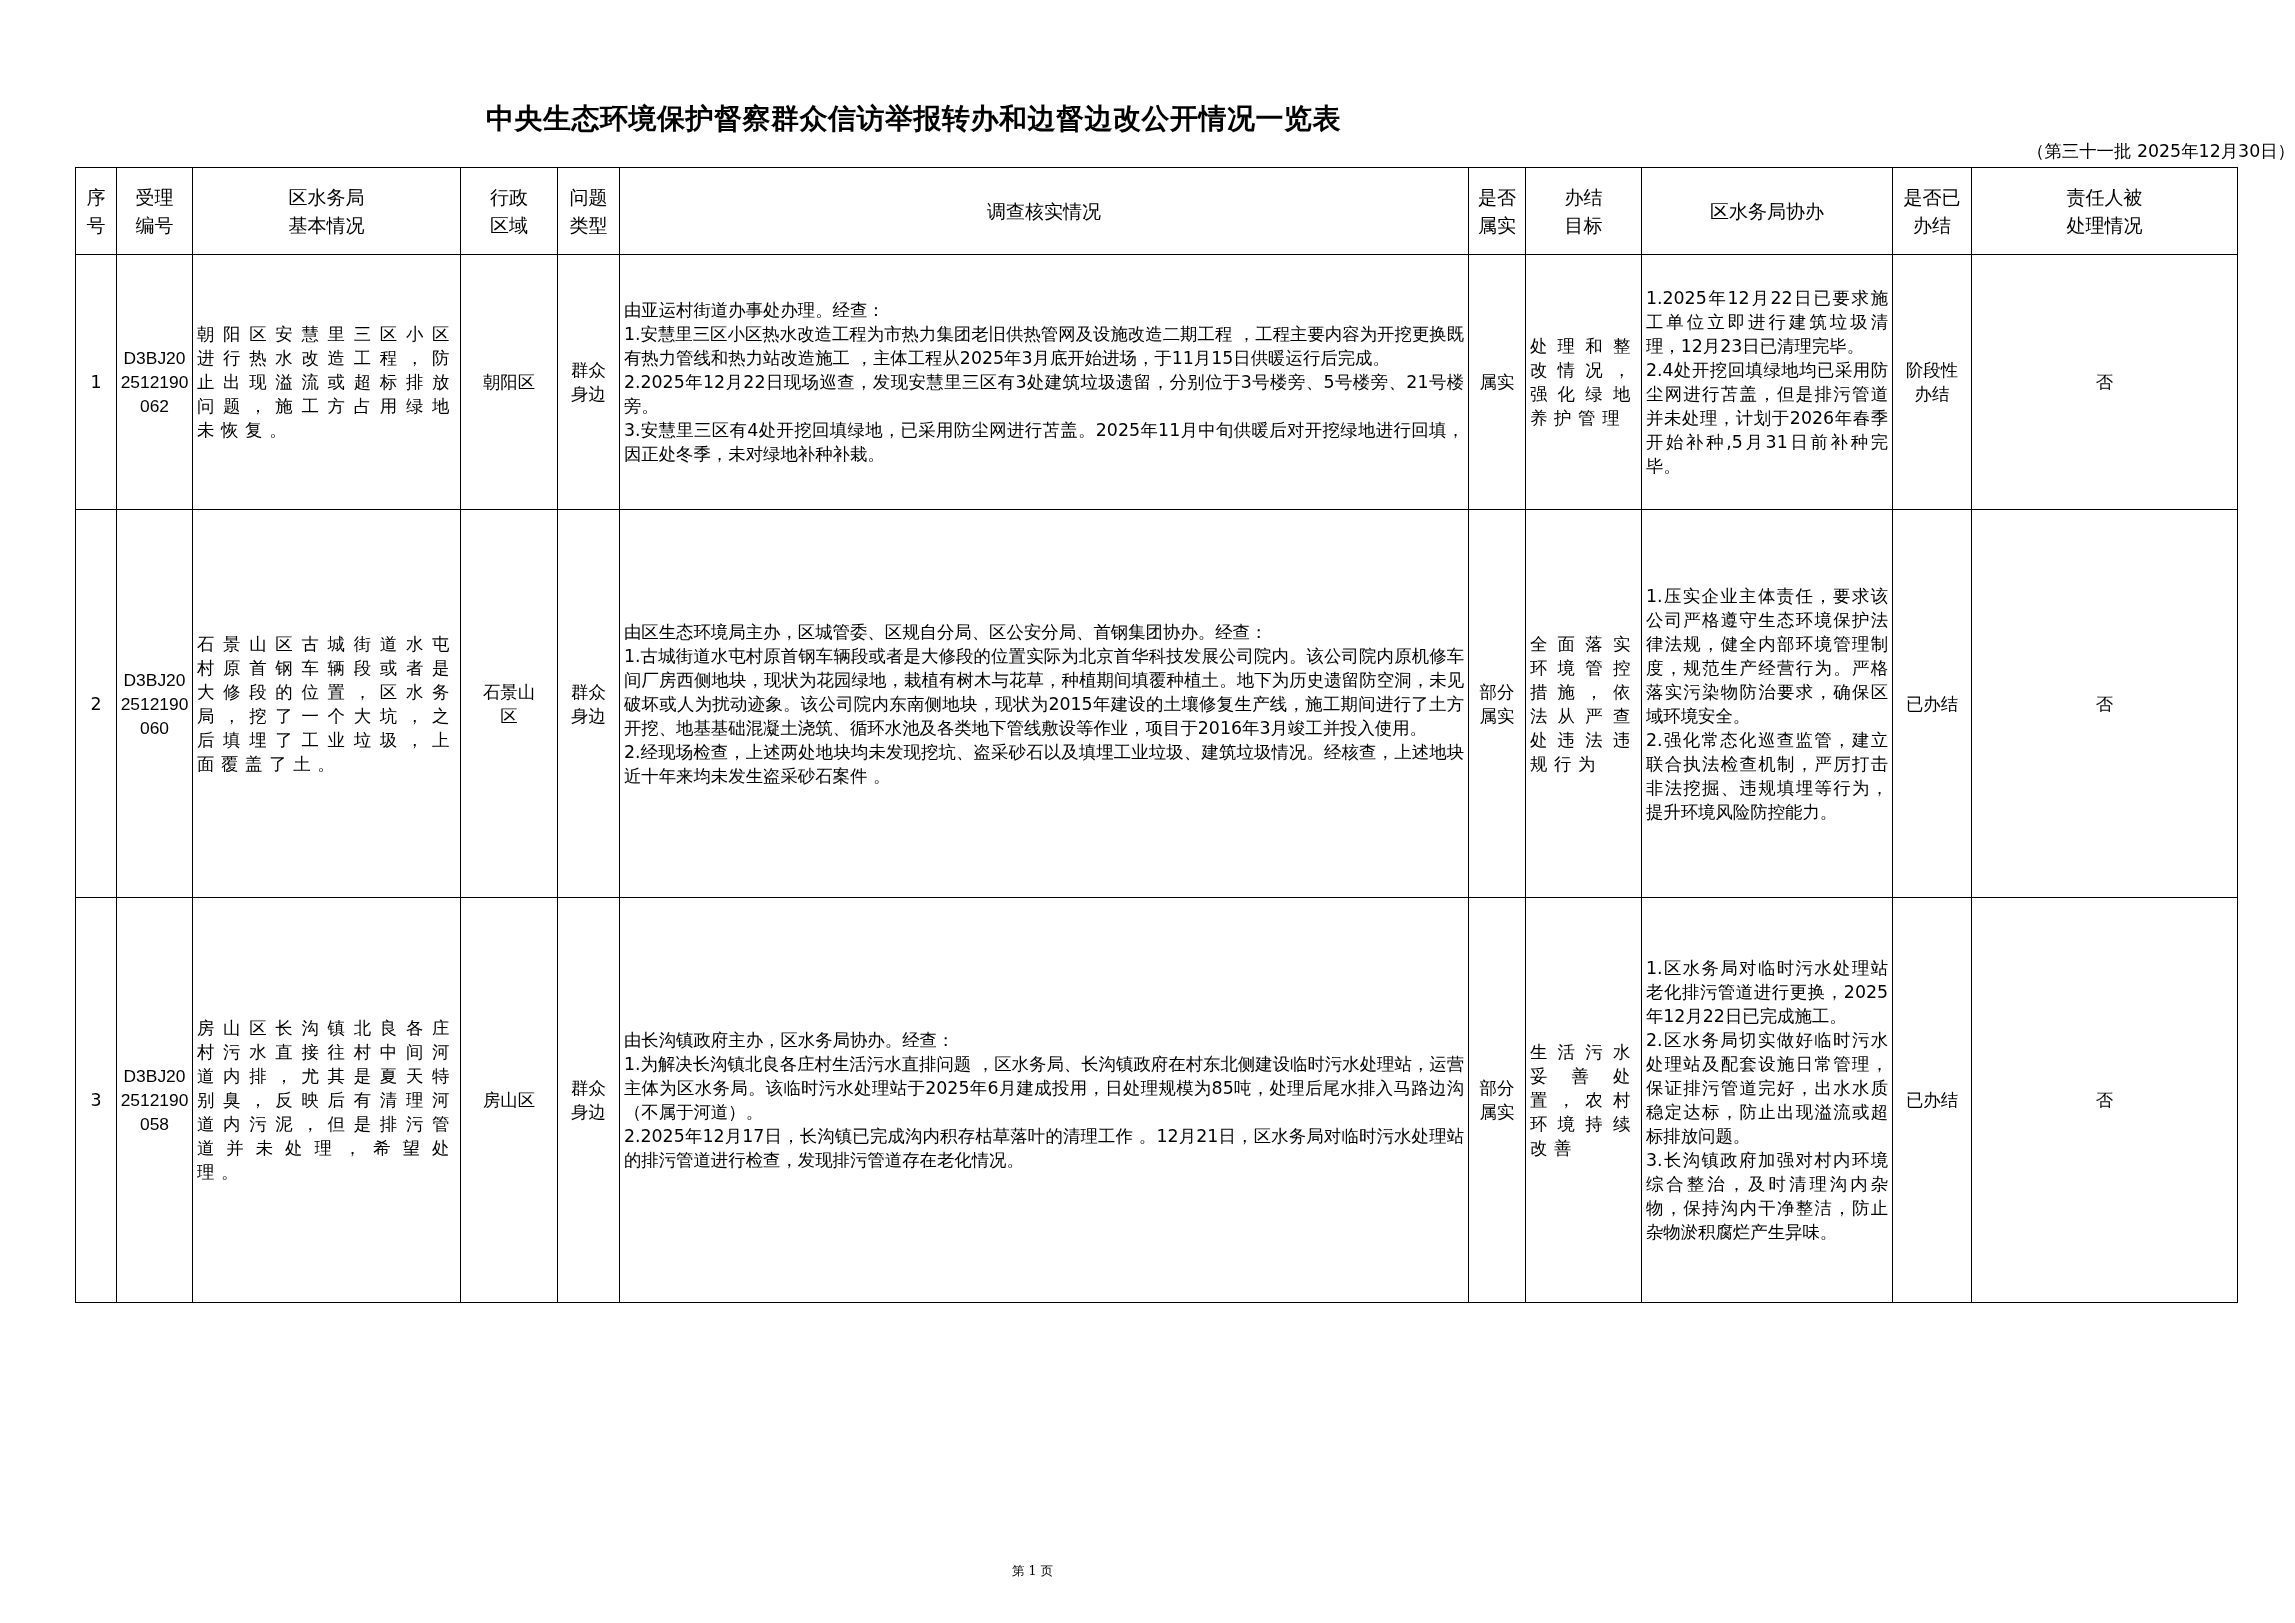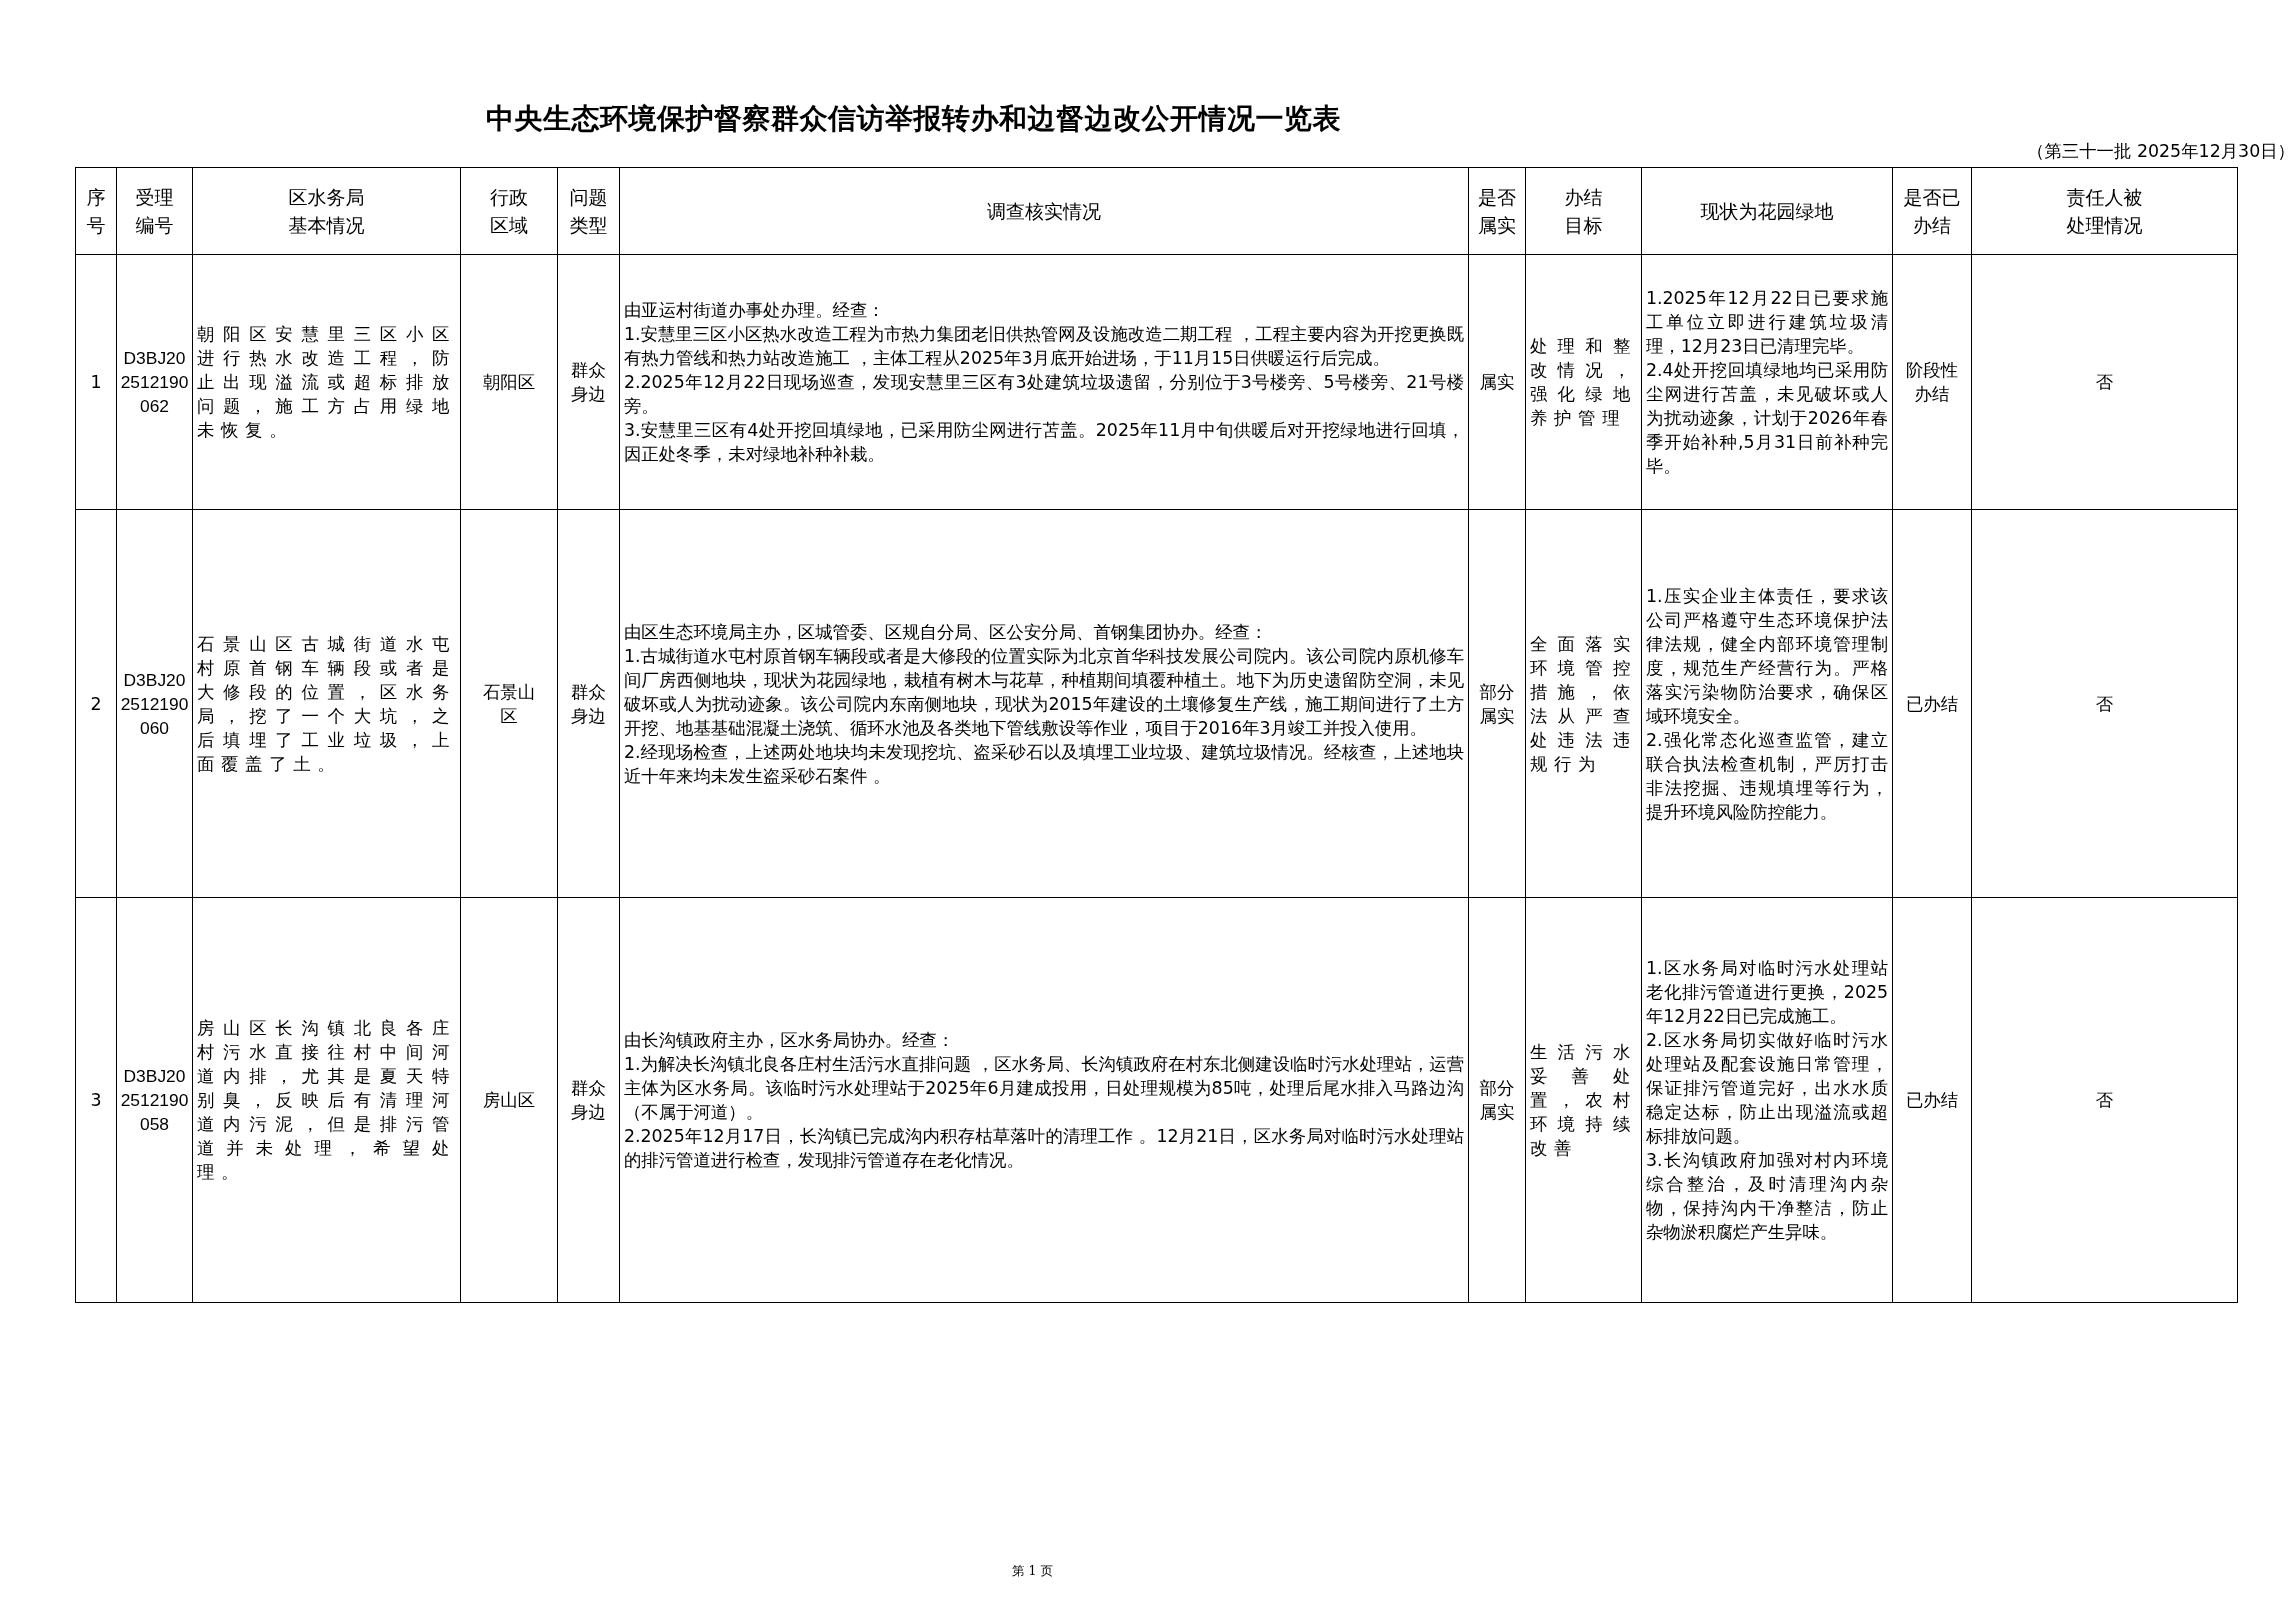--- a/index.html
+++ b/index.html
@@ -56,21 +56,21 @@
 基本情况</th>
       <th class="pre">行政
 区域</th>
       <th class="pre">问题
 类型</th>
       <th class="pre">调查核实情况</th>
       <th class="pre">是否
 属实</th>
       <th class="pre">办结
 目标</th>
-      <th class="pre">现状为花园绿地</th>
+      <th class="pre">区水务局协办</th>
       <th class="pre">是否已
 办结</th>
       <th class="pre">责任人被
 处理情况</th>
     </tr>
   </thead>
   <tbody>
     <tr class="r1">
       <td class="c">1</td>
       <td class="id">D3BJ202512190062</td>
@@ -78,21 +78,21 @@
       <td class="c pre">朝阳区</td>
       <td class="c pre">群众
 身边</td>
       <td class="j pre">由亚运村街道办事处办理。经查：
 1.安慧里三区小区热水改造工程为市热力集团老旧供热管网及设施改造二期工程 ，工程主要内容为开挖更换既有热力管线和热力站改造施工 ，主体工程从2025年3月底开始进场，于11月15日供暖运行后完成。
 2.2025年12月22日现场巡查，发现安慧里三区有3处建筑垃圾遗留，分别位于3号楼旁、5号楼旁、21号楼旁。
 3.安慧里三区有4处开挖回填绿地，已采用防尘网进行苫盖。2025年11月中旬供暖后对开挖绿地进行回填，因正处冬季，未对绿地补种补栽。</td>
       <td class="c pre">属实</td>
       <td class="j spaced">处理和整改情况，强化绿地养护管理</td>
       <td class="j pre">1.2025年12月22日已要求施工单位立即进行建筑垃圾清理，12月23日已清理完毕。
-2.4处开挖回填绿地均已采用防尘网进行苫盖，未见破坏或人为扰动迹象，计划于2026年春季开始补种,5月31日前补种完毕。</td>
+2.4处开挖回填绿地均已采用防尘网进行苫盖，但是排污管道并未处理，计划于2026年春季开始补种,5月31日前补种完毕。</td>
       <td class="c pre">阶段性
 办结</td>
       <td class="c">否</td>
     </tr>
     <tr class="r2">
       <td class="c">2</td>
       <td class="id">D3BJ202512190060</td>
       <td class="j spaced">石景山区古城街道水屯村原首钢车辆段或者是大修段的位置，区水务局，挖了一个大坑，之后填埋了工业垃圾，上面覆盖了土。</td>
       <td class="c pre">石景山
 区</td>

